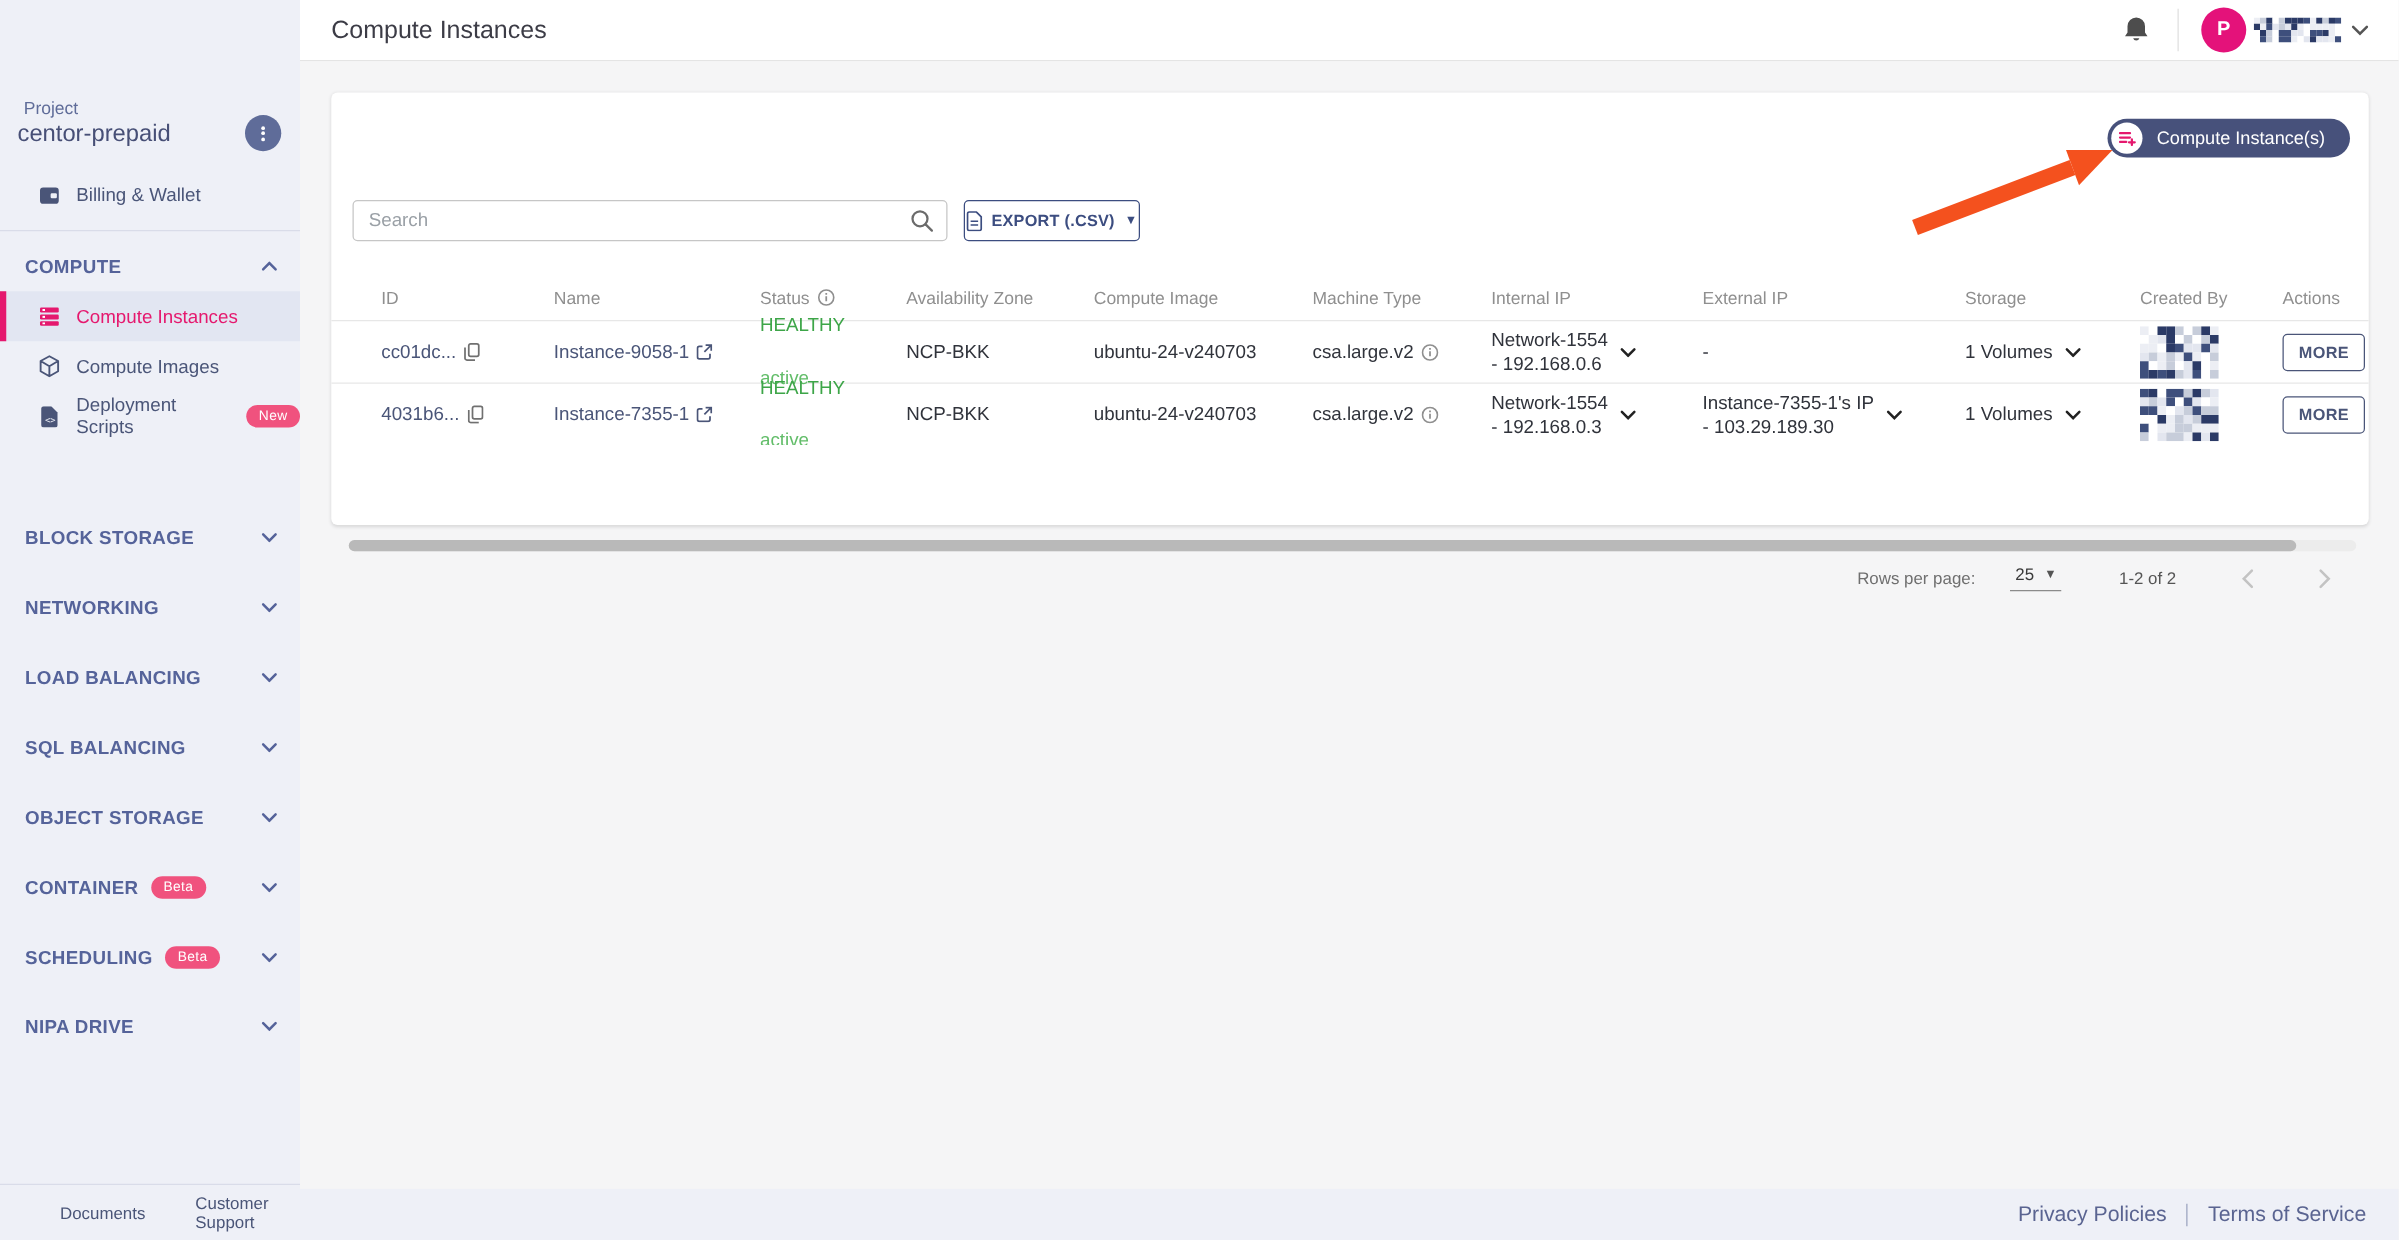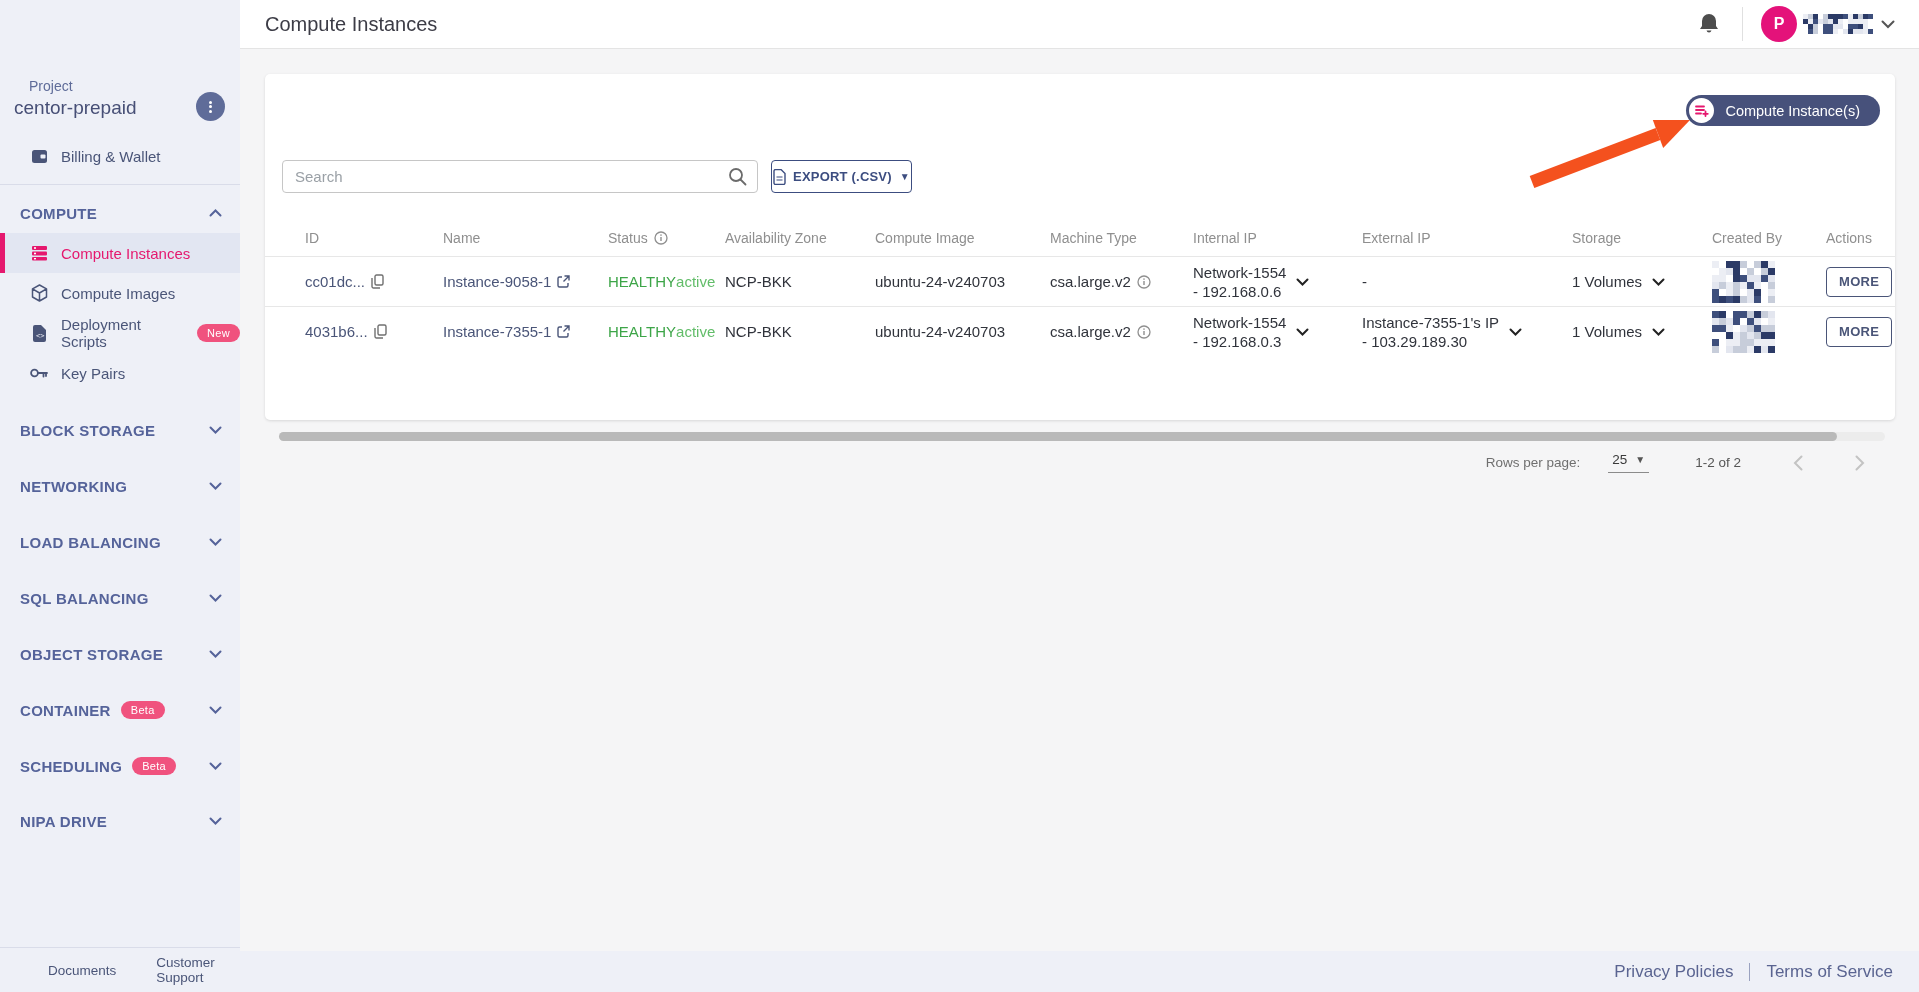--- a/index.html
+++ b/index.html
@@ -6,21 +6,21 @@
   html,body { width:1919px; height:992px; font-family:"Liberation Sans","DejaVu Sans",sans-serif; background:#f5f5f6; overflow:hidden; }
   body { display:flex; }
 
   
   .sidebar { position:relative; width:240px; height:992px; background:#eef0f7; flex:none; }
   .logo { position:absolute; top:10px; left:18px; width:200px; }
   .logo-row { display:flex; align-items:flex-start; }
   .logo-n { width:40px; height:42px; }
   .logo-text { font-size:27px; color:#33333f; letter-spacing:.5px; margin-left:8px; margin-top:2px; font-weight:500;}
   .logo-sub { text-align:right; font-size:13px; letter-spacing:5px; color:#8d8d9c; margin-top:-4px; }
-  .proj-label { position:absolute; top:78px; left:29px; font-size:14px; color:#5f6c99; }
+  .proj-label { position:absolute; top:78px; left:19px; font-size:14px; color:#5f6c99; }
   .proj-name { position:absolute; top:97px; left:14px; font-size:19px; color:#474f76; }
   .kebab-btn { position:absolute; top:92px; left:196px; width:29px; height:29px; border-radius:50%; background:#5f6c99; display:flex; align-items:center; justify-content:center; cursor:pointer; }
   .kebab-btn span { display:block; width:3px; height:3px; background:#fff; border-radius:50%; margin:1.5px 0; }
   .side-item { position:absolute; left:0; width:240px; height:40px; display:flex; align-items:center; padding-left:30px; font-size:15px; color:#4a5578; cursor:pointer; }
   .side-item .ic { width:18px; height:18px; margin-right:13px; flex:none; display:flex; align-items:center; justify-content:center; }
   .side-item.active { background:#e2e6f2; color:#e5186e; border-left:5px solid #e5186e; padding-left:25px; }
   .side-section { position:absolute; left:0; width:240px; height:30px; display:flex; align-items:center; padding:0 18px 0 20px; font-size:15px; font-weight:700; color:#55639a; letter-spacing:.3px; cursor:pointer; }
   .side-section .grow { flex:1; }
   .divider-h { position:absolute; left:0; width:240px; border-top:1px solid #d9dce9; }
   .badge { background:#f0527e; color:#fff; font-size:11px; font-weight:400; border-radius:11px; padding:3px 10px; margin-left:10px; letter-spacing:.3px;}
@@ -57,21 +57,21 @@
   .trow { display:flex; align-items:center; padding-left:40px; }
   .thead { height:36px; color:#8f8f8f; font-size:14px; }
   .tdata { height:50px; border-top:1px solid #e7e7e7; font-size:15px; color:#30333b; }
   .c-id{width:138px;} .c-name{width:165px;} .c-status{width:117px;} .c-zone{width:150px;}
   .c-img{width:175px;} .c-mach{width:143px;} .c-int{width:169px;} .c-ext{width:210px;}
   .c-sto{width:140px;} .c-cre{width:114px;} .c-act{width:90px;}
   .cell { flex:none; display:flex; align-items:center; }
   .id-link { color:#4a5578; cursor:pointer; }
   .name-link { color:#4a5578; cursor:pointer; }
   .mini-ic { margin-left:6px; cursor:pointer; display:inline-flex; }
-  .status2 { display:flex; flex-direction:row; line-height:18px; }
+  .status2 { display:flex; flex-direction:column; line-height:18px;gap:24px; }
   .st1 { color:#3da548; } .st2 { color:#62bd69; }
   .two-line { display:flex; flex-direction:column; line-height:19px; }
   .sel-chev { margin-left:10px; cursor:pointer; display:inline-flex; }
   .info-ic { margin-left:6px; color:#8f8f8f; display:inline-flex; }
   .more-btn { border:1px solid #4a5578; background:#fff; color:#4a5578; font-size:13px; font-weight:700; border-radius:4px; height:30px; padding:0 12px; cursor:pointer; font-family:inherit; letter-spacing:.3px; }
   .pix { display:inline-block; overflow:hidden; line-height:0; font-size:0; }
   .pix i { display:inline-block; }
 
   .hscroll { position:absolute; left:14px; top:358px; width:1606px; height:9px; background:#ececec; border-radius:5px; }
   .hscroll .thumb { width:97%; height:9px; background:#b9b9b9; border-radius:5px; cursor:pointer; }
@@ -148,29 +148,20 @@
     <span class="ic">
       <svg width="15" height="17" viewBox="0 0 15 17">
           <path d="M1 2 a2 2 0 0 1 2-2 H9 L14 5 V15 a2 2 0 0 1 -2 2 H3 a2 2 0 0 1 -2-2 Z" fill="#4a5578"></path>
           <text x="4" y="13" font-size="7" fill="#eef0f7" font-family="monospace">&lt;&gt;</text>
         </svg>
     </span>
     <span>Deployment Scripts</span>
     <span class="badge">New</span>
   </div>
 
-  <div class="side-item" style="top:353px;">
-    <span class="ic">
-      <svg width="18" height="10" viewBox="0 0 18 10">
-          <circle cx="4.5" cy="5" r="3.4" fill="none" stroke="#4a5578" stroke-width="1.8"></circle>
-          <path d="M8 5 H17 M13.5 5 V8.5 M16 5 V8" stroke="#4a5578" stroke-width="1.8" stroke-linecap="round"></path>
-        </svg>
-    </span>
-    <span>Key Pairs</span>
-  </div>
 
   <div class="side-section" style="top:415px;">
     <span>BLOCK STORAGE</span>
       <span class="grow"></span>
     <svg width="13" height="8" viewBox="0 0 13 8">
         <path d="M1.5 1.5 L6.5 6.5 L11.5 1.5" stroke="#55639a" stroke-width="2" fill="none" stroke-linecap="round"></path>
       </svg>
   </div>
   <div class="side-section" style="top:471px;">
     <span>NETWORKING</span>

